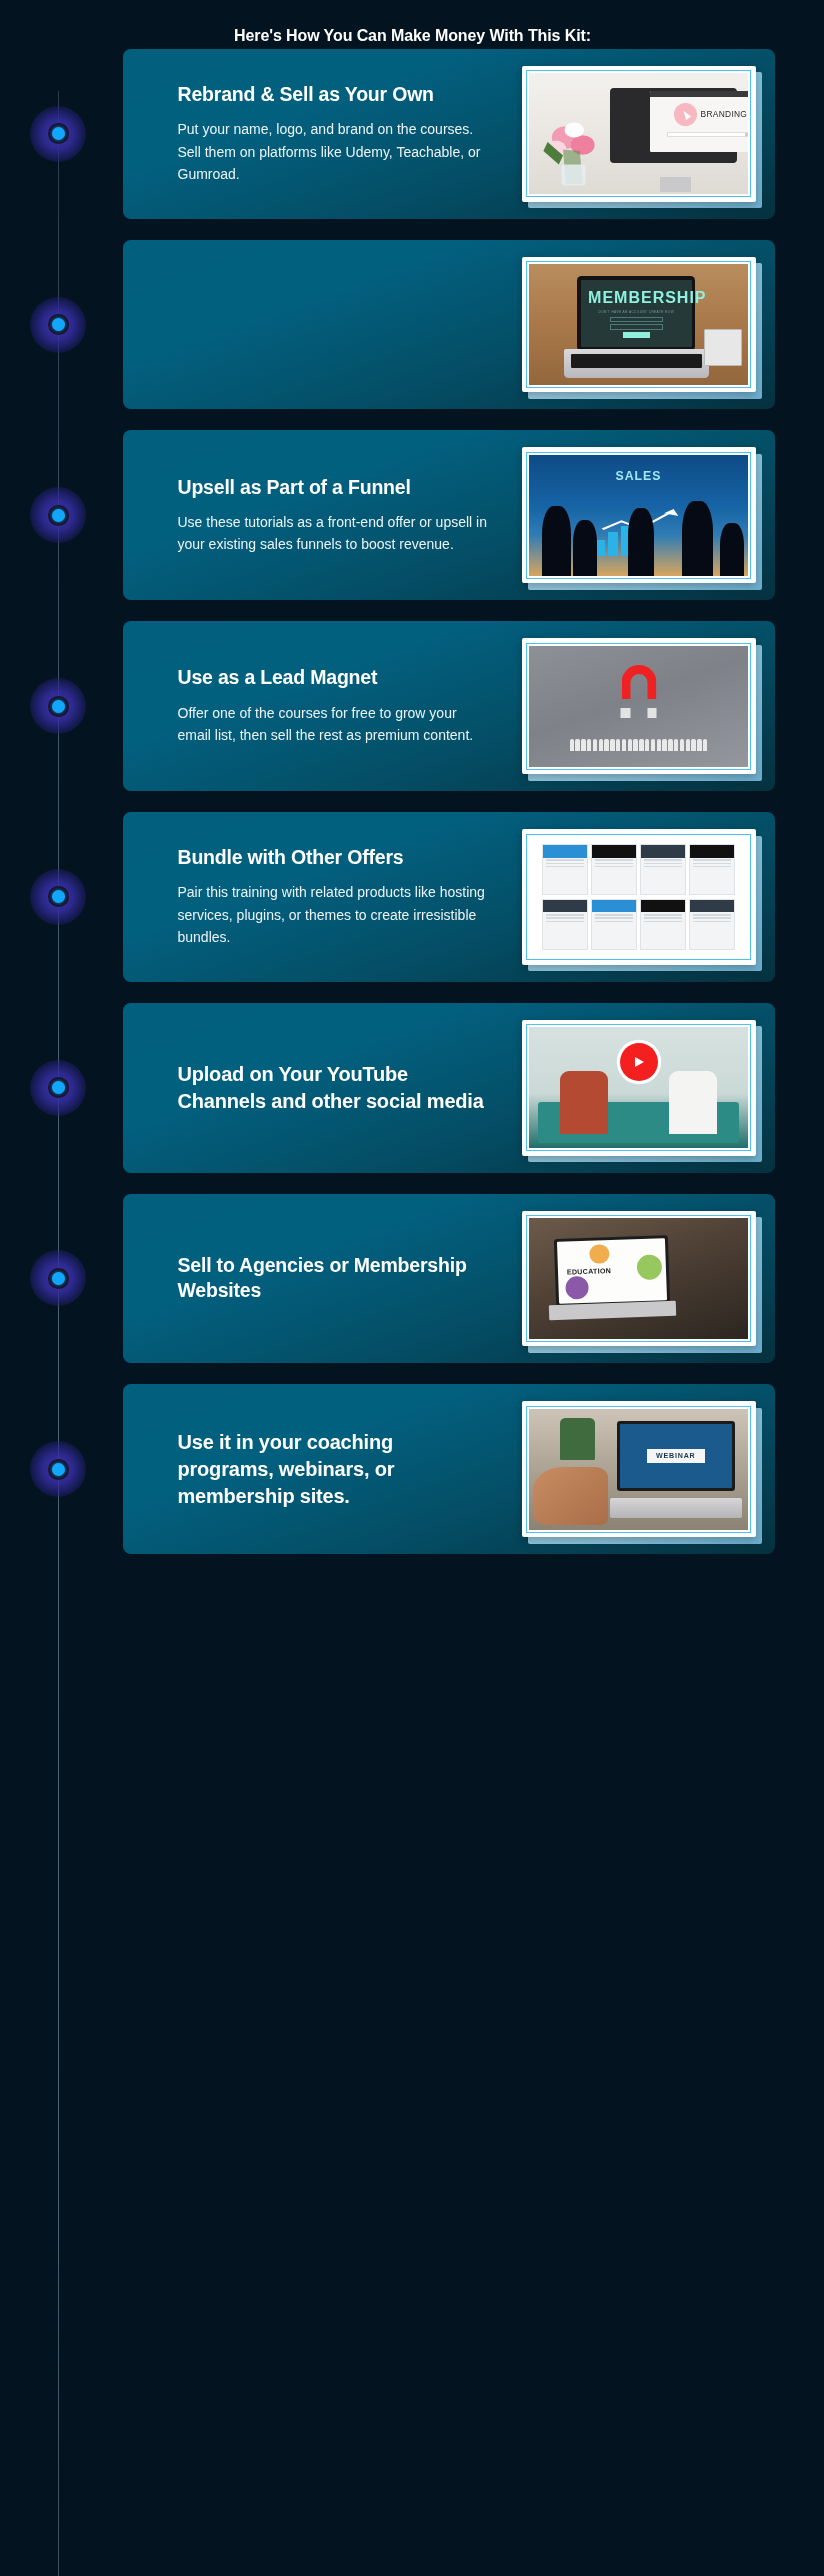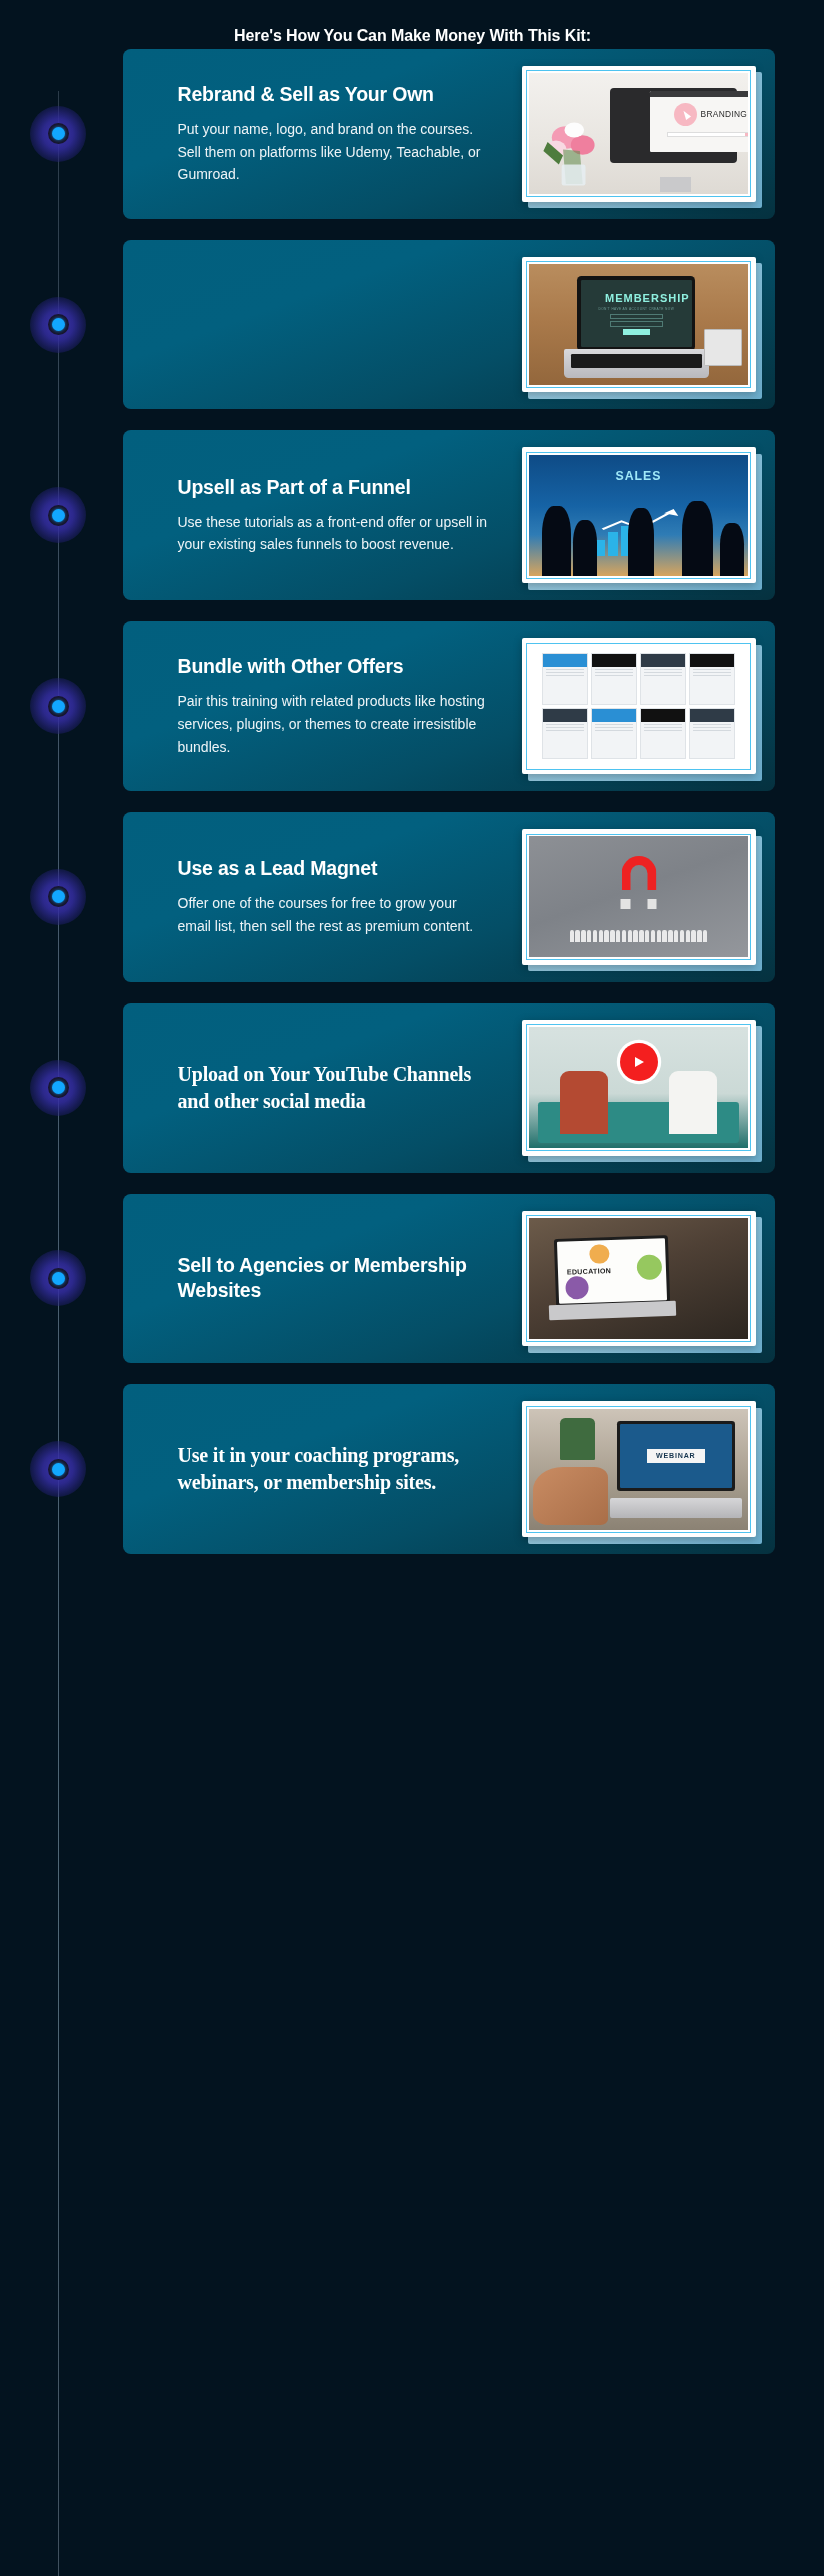--- a/index.html
+++ b/index.html
@@ -100,21 +100,20 @@
   .card-title{
     color:#ffffff;
     font-size:19.5px;
     line-height:1.32;
     font-weight:bold;
     letter-spacing:-0.2px;
   }
   .card-title.big{
     font-size:20px;
     line-height:1.34;
-    font-family:Liberation Serif, serif;
   }
   .card-desc{
     margin-top:10.4px;
     color:#eef4f7;
     font-size:14px;
     line-height:1.62;
     font-weight:400;
   }
 
   
@@ -190,21 +189,21 @@
   .sc-member{ background:linear-gradient(180deg,#b98d5e 0%,#a9794a 48%,#93673c 100%); }
   .sc-member .lap{
     position:absolute;left:22%;top:10%;width:54%;height:62%;
     background:#131313;border-radius:4.5px;padding:3.9px;
   }
   .sc-member .lscreen{
     width:100%;height:100%;background:#253a38;border-radius:1.3px;
     display:flex;flex-direction:column;align-items:center;justify-content:center;gap:2.6px;
   }
   .sc-member .mtitle{
-    color:#8ff0e0;font-weight:bold;font-size:11px;letter-spacing:1px;margin-left:22px;
+    color:#8ff0e0;font-weight:bold;font-size:16px;letter-spacing:1px;margin-left:22px;
   }
   .sc-member .msub{color:#6e9c96;font-size:3.2px;letter-spacing:0.4px;}
   .sc-member .mfield{width:48%;height:5.2px;border:0.6px solid #4f7a74;}
   .sc-member .mbtn{width:24%;height:5.8px;background:#8ff0e0;}
   .sc-member .base{
     position:absolute;left:16%;bottom:6%;width:66%;height:24%;
     background:linear-gradient(180deg,#d9d9dc 0%,#b9b9bd 100%);border-radius:1.9px 1.9px 4.5px 4.5px;
   }
   .sc-member .keys{
     position:absolute;left:19%;bottom:14%;width:60%;height:12%;background:#1b1b1b;border-radius:1.3px;
@@ -455,94 +454,20 @@
 
   <div class="row">
     <div class="dot-wrap">
       <div class="dot-glow"></div>
       <div class="dot-ring">
         <div class="dot-core"></div>
       </div>
     </div>
     <div class="card">
       <div class="card-text">
-        <div class="card-title">Bundle with Other Offers</div>
-        <div class="card-desc">Pair this training with related products like hosting services, plugins, or themes to create irresistible bundles.</div>
-      </div>
-      <div class="thumb-outer">
-        <div class="thumb-shadow"></div>
-        <div class="thumb-frame">
-          <div class="thumb-inner">
-            <div class="thumb-img sc-bundle">
-              <div class="grid">
-                <div class="tpl blue">
-                    <div class="hd"></div>
-                    <div class="ln"></div>
-                    <div class="ln"></div>
-                    <div class="ln"></div>
-                  </div>
-                <div class="tpl dark">
-                    <div class="hd"></div>
-                    <div class="ln"></div>
-                    <div class="ln"></div>
-                    <div class="ln"></div>
-                  </div>
-                <div class="tpl">
-                    <div class="hd"></div>
-                    <div class="ln"></div>
-                    <div class="ln"></div>
-                    <div class="ln"></div>
-                  </div>
-                <div class="tpl dark">
-                    <div class="hd"></div>
-                    <div class="ln"></div>
-                    <div class="ln"></div>
-                    <div class="ln"></div>
-                  </div>
-                <div class="tpl">
-                    <div class="hd"></div>
-                    <div class="ln"></div>
-                    <div class="ln"></div>
-                    <div class="ln"></div>
-                  </div>
-                <div class="tpl blue">
-                    <div class="hd"></div>
-                    <div class="ln"></div>
-                    <div class="ln"></div>
-                    <div class="ln"></div>
-                  </div>
-                <div class="tpl dark">
-                    <div class="hd"></div>
-                    <div class="ln"></div>
-                    <div class="ln"></div>
-                    <div class="ln"></div>
-                  </div>
-                <div class="tpl">
-                    <div class="hd"></div>
-                    <div class="ln"></div>
-                    <div class="ln"></div>
-                    <div class="ln"></div>
-                  </div>
-              </div>
-            </div>
-          </div>
-        </div>
-      </div>
-    </div>
-  </div>
-
-  <div class="row">
-    <div class="dot-wrap">
-      <div class="dot-glow"></div>
-      <div class="dot-ring">
-        <div class="dot-core"></div>
-      </div>
-    </div>
-    <div class="card">
-      <div class="card-text">
         <div class="card-title">Use as a Lead Magnet</div>
         <div class="card-desc">Offer one of the courses for free to grow your email list, then sell the rest as premium content.</div>
       </div>
       <div class="thumb-outer">
         <div class="thumb-shadow"></div>
         <div class="thumb-frame">
           <div class="thumb-inner">
             <div class="thumb-img sc-magnet">
               <div class="mag">
                 <div class="tip" style="left:-9.7px"></div>
@@ -566,20 +491,94 @@
                   <div class="per"></div>
                   <div class="per"></div>
                 <div class="per"></div>
                   <div class="per"></div>
                   <div class="per"></div>
                   <div class="per"></div>
                 <div class="per"></div>
                   <div class="per"></div>
                   <div class="per"></div>
                   <div class="per"></div>
+              </div>
+            </div>
+          </div>
+        </div>
+      </div>
+    </div>
+  </div>
+
+  <div class="row">
+    <div class="dot-wrap">
+      <div class="dot-glow"></div>
+      <div class="dot-ring">
+        <div class="dot-core"></div>
+      </div>
+    </div>
+    <div class="card">
+      <div class="card-text">
+        <div class="card-title">Bundle with Other Offers</div>
+        <div class="card-desc">Pair this training with related products like hosting services, plugins, or themes to create irresistible bundles.</div>
+      </div>
+      <div class="thumb-outer">
+        <div class="thumb-shadow"></div>
+        <div class="thumb-frame">
+          <div class="thumb-inner">
+            <div class="thumb-img sc-bundle">
+              <div class="grid">
+                <div class="tpl blue">
+                    <div class="hd"></div>
+                    <div class="ln"></div>
+                    <div class="ln"></div>
+                    <div class="ln"></div>
+                  </div>
+                <div class="tpl dark">
+                    <div class="hd"></div>
+                    <div class="ln"></div>
+                    <div class="ln"></div>
+                    <div class="ln"></div>
+                  </div>
+                <div class="tpl">
+                    <div class="hd"></div>
+                    <div class="ln"></div>
+                    <div class="ln"></div>
+                    <div class="ln"></div>
+                  </div>
+                <div class="tpl dark">
+                    <div class="hd"></div>
+                    <div class="ln"></div>
+                    <div class="ln"></div>
+                    <div class="ln"></div>
+                  </div>
+                <div class="tpl">
+                    <div class="hd"></div>
+                    <div class="ln"></div>
+                    <div class="ln"></div>
+                    <div class="ln"></div>
+                  </div>
+                <div class="tpl blue">
+                    <div class="hd"></div>
+                    <div class="ln"></div>
+                    <div class="ln"></div>
+                    <div class="ln"></div>
+                  </div>
+                <div class="tpl dark">
+                    <div class="hd"></div>
+                    <div class="ln"></div>
+                    <div class="ln"></div>
+                    <div class="ln"></div>
+                  </div>
+                <div class="tpl">
+                    <div class="hd"></div>
+                    <div class="ln"></div>
+                    <div class="ln"></div>
+                    <div class="ln"></div>
+                  </div>
               </div>
             </div>
           </div>
         </div>
       </div>
     </div>
   </div>
 
   <div class="row">
     <div class="dot-wrap">

